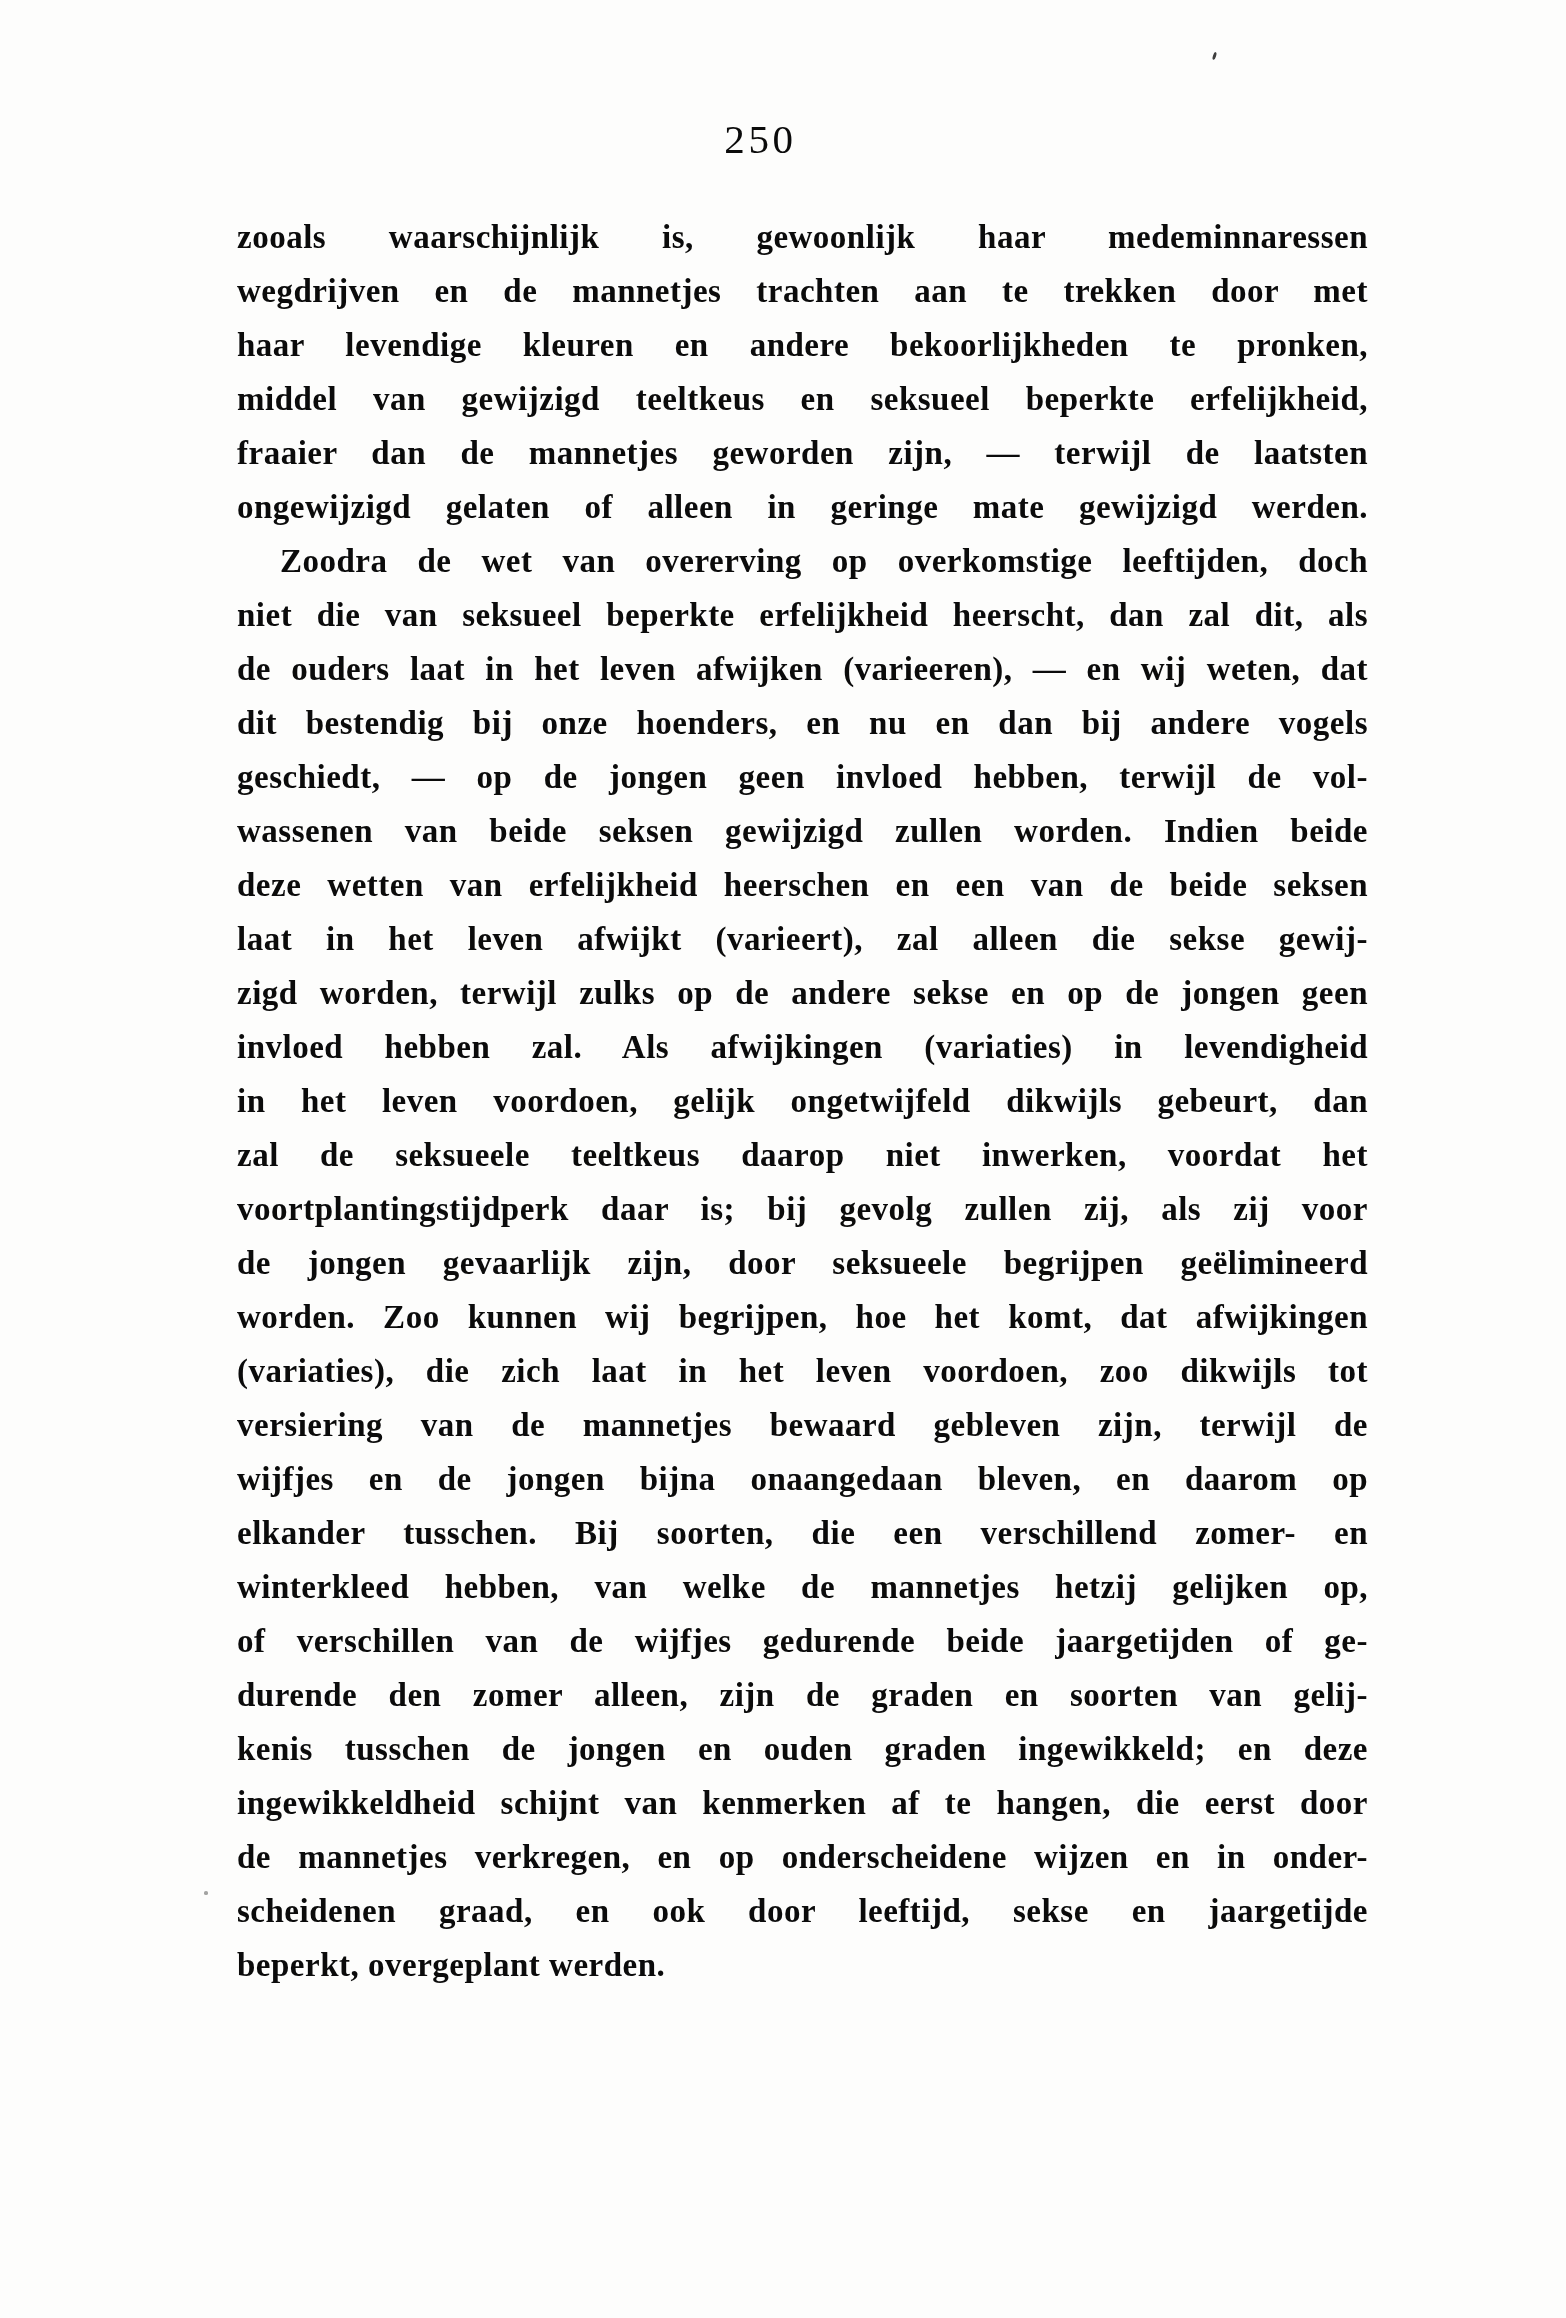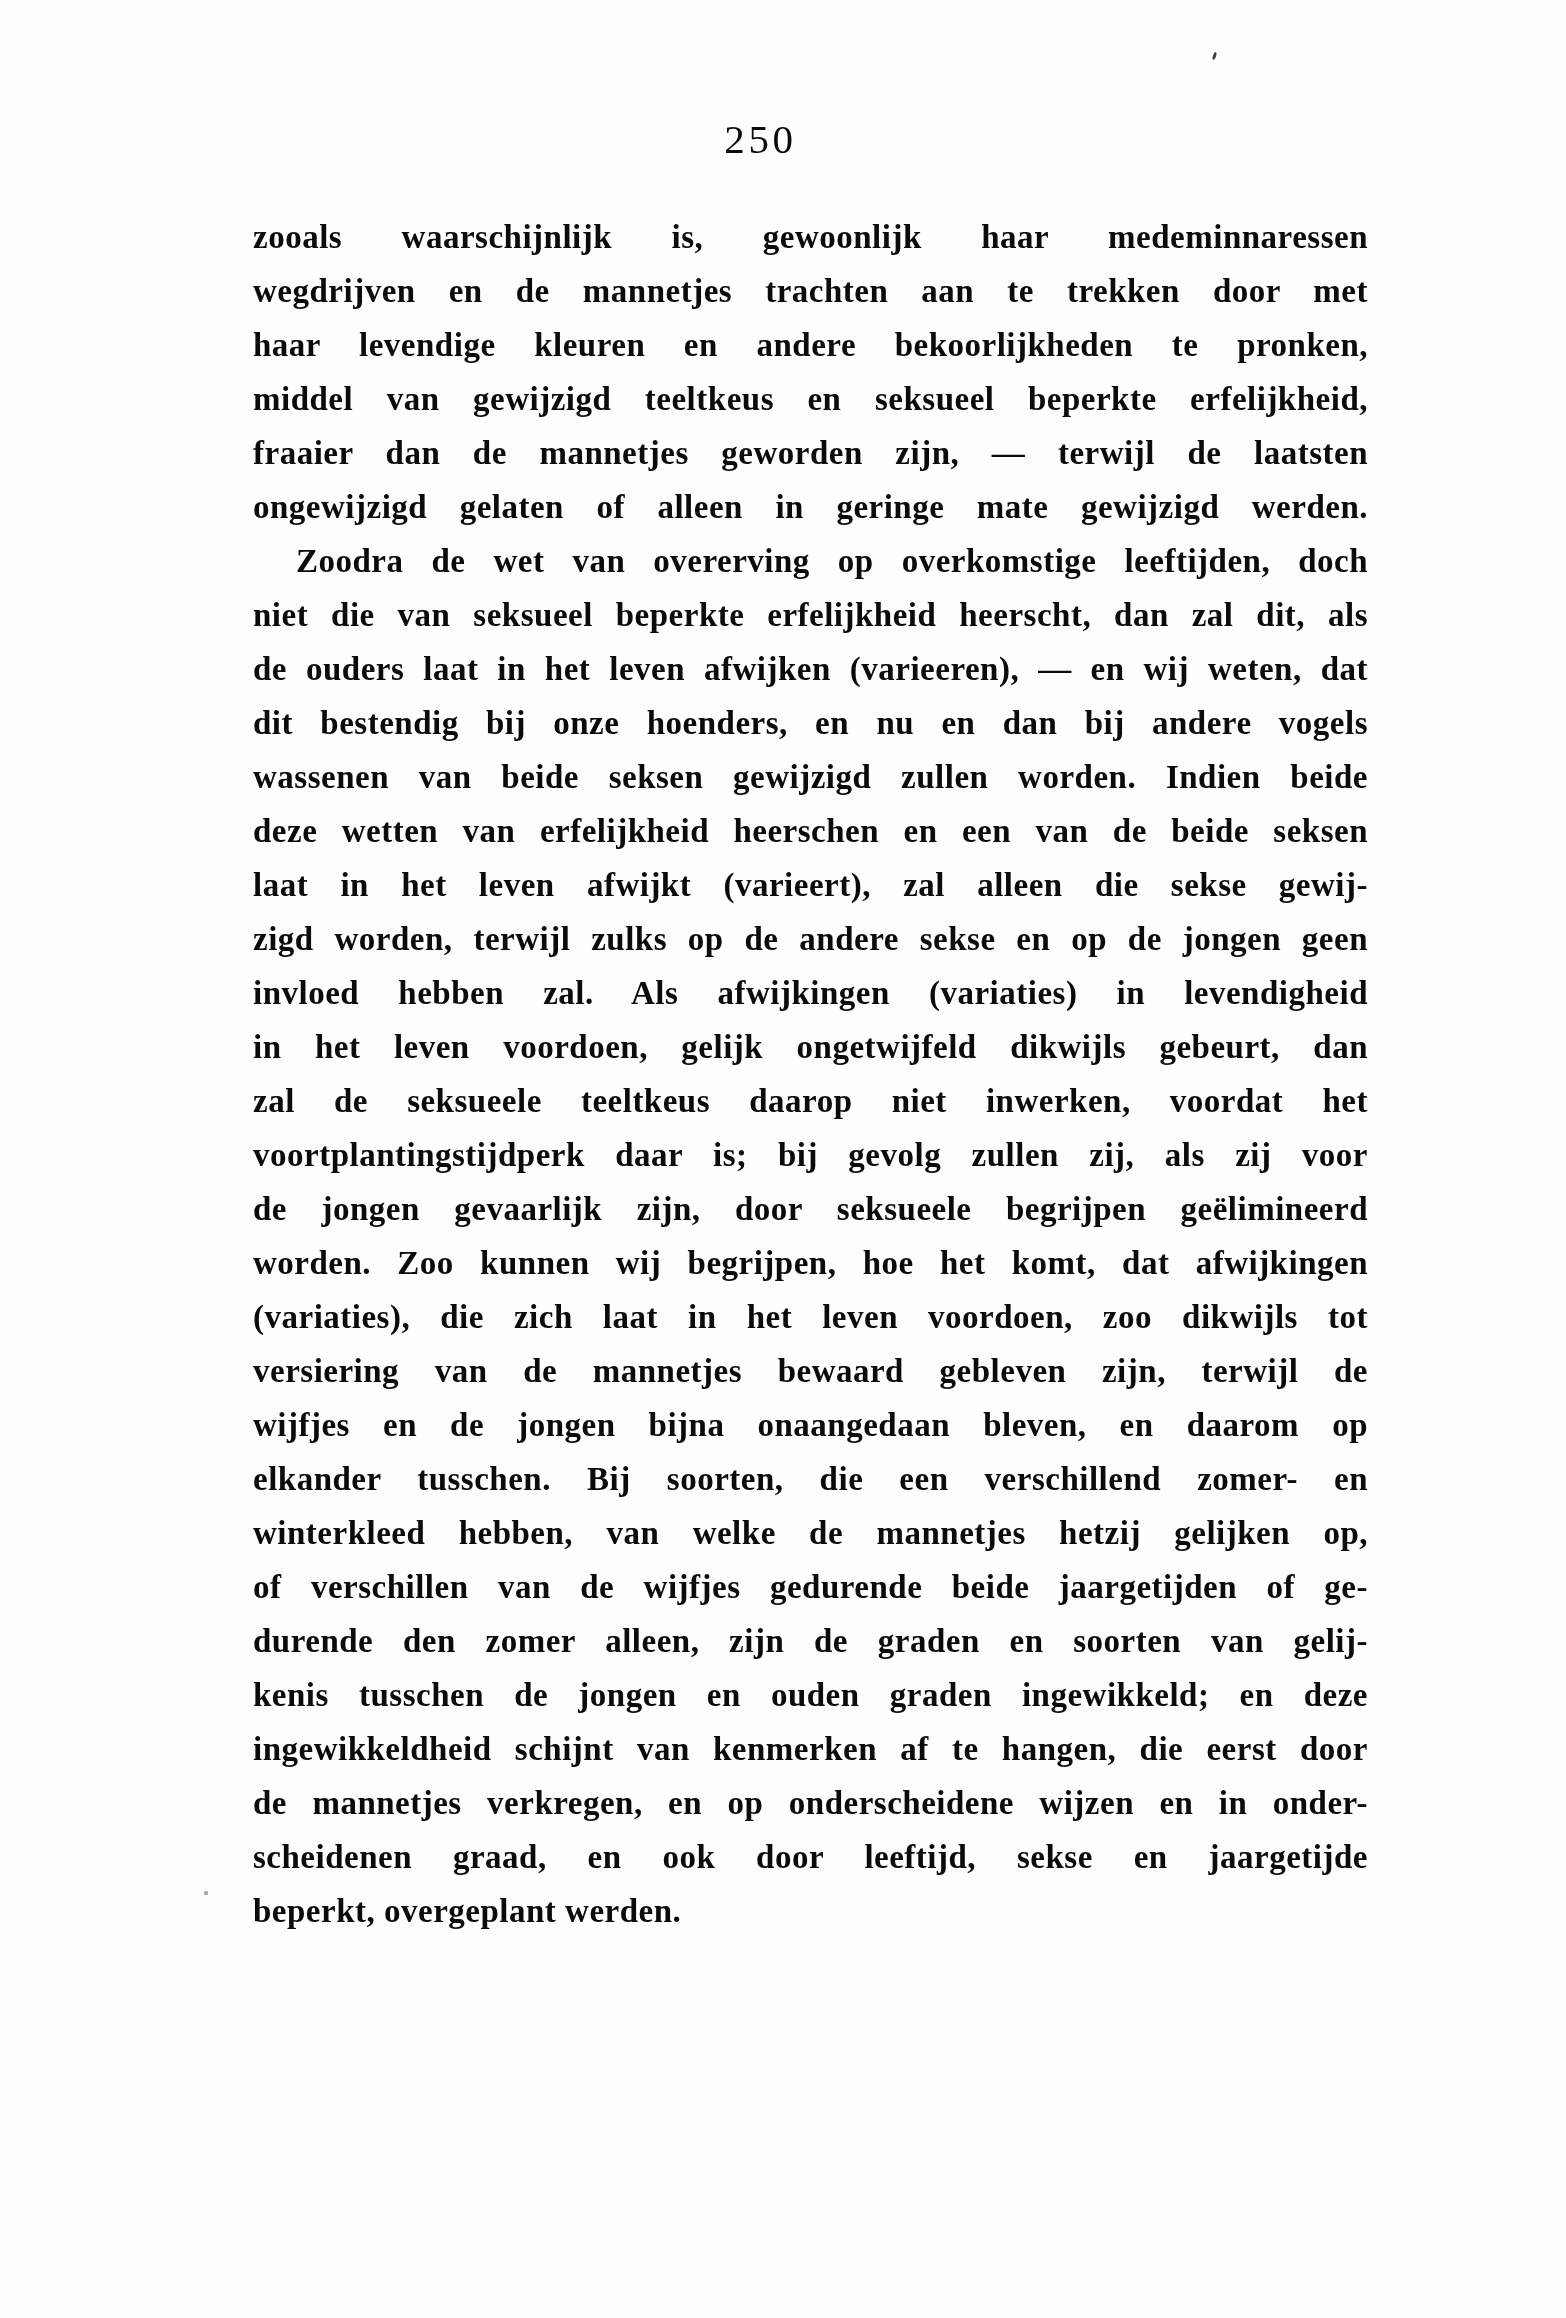--- a/index.html
+++ b/index.html
@@ -34,21 +34,20 @@
   }
   .line {
     height: 54px;
     line-height: 54px;
     font-size: 33px;
     font-weight: bold;
     letter-spacing: 0.5px;
     white-space: nowrap;
     text-align: justify;
     text-align-last: justify;
-    margin-left: 16px;
   }
   .line.indent {
     text-indent: 43px;
   }
   .line.last {
     text-align: left;
     text-align-last: left;
   }
   .speck {
     position: absolute;
@@ -77,20 +76,21 @@
       <div class="line">zooals waarschijnlijk is, gewoonlijk haar medeminnaressen</div>
       <div class="line">wegdrijven en de mannetjes trachten aan te trekken door met</div>
       <div class="line">haar levendige kleuren en andere bekoorlijkheden te pronken,</div>
       <div class="line">middel van gewijzigd teeltkeus en seksueel beperkte erfelijkheid,</div>
       <div class="line">fraaier dan de mannetjes geworden zijn, — terwijl de laatsten</div>
       <div class="line">ongewijzigd gelaten of alleen in geringe mate gewijzigd werden.</div>
       <div class="line indent">Zoodra de wet van overerving op overkomstige leeftijden, doch</div>
       <div class="line">niet die van seksueel beperkte erfelijkheid heerscht, dan zal dit, als</div>
       <div class="line">de ouders laat in het leven afwijken (varieeren), — en wij weten, dat</div>
       <div class="line">dit bestendig bij onze hoenders, en nu en dan bij andere vogels</div>
+      <div class="line">geschiedt, — op de jongen geen invloed hebben, terwijl de vol-</div>
       <div class="line">wassenen van beide seksen gewijzigd zullen worden. Indien beide</div>
       <div class="line">deze wetten van erfelijkheid heerschen en een van de beide seksen</div>
       <div class="line">laat in het leven afwijkt (varieert), zal alleen die sekse gewij-</div>
       <div class="line">zigd worden, terwijl zulks op de andere sekse en op de jongen geen</div>
       <div class="line">invloed hebben zal. Als afwijkingen (variaties) in levendigheid</div>
       <div class="line">in het leven voordoen, gelijk ongetwijfeld dikwijls gebeurt, dan</div>
       <div class="line">zal de seksueele teeltkeus daarop niet inwerken, voordat het</div>
       <div class="line">voortplantingstijdperk daar is; bij gevolg zullen zij, als zij voor</div>
       <div class="line">de jongen gevaarlijk zijn, door seksueele begrijpen geëlimineerd</div>
       <div class="line">worden. Zoo kunnen wij begrijpen, hoe het komt, dat afwijkingen</div>

